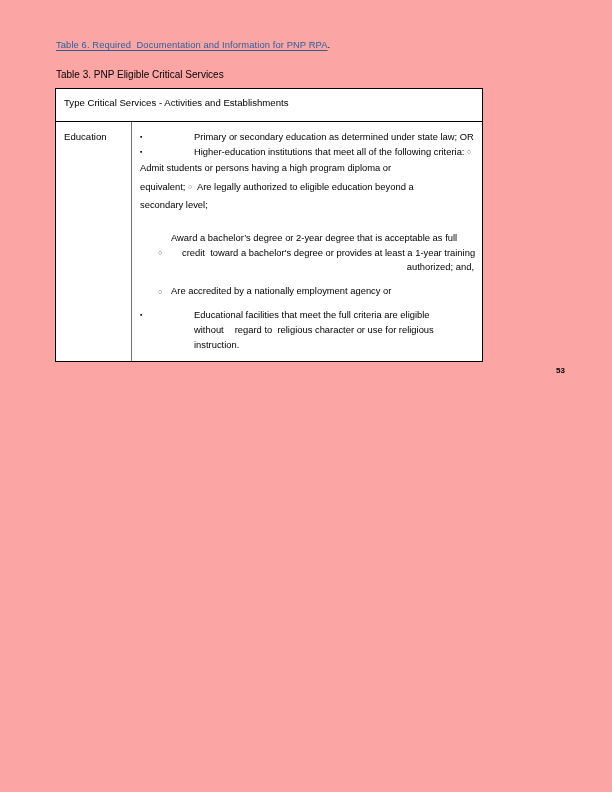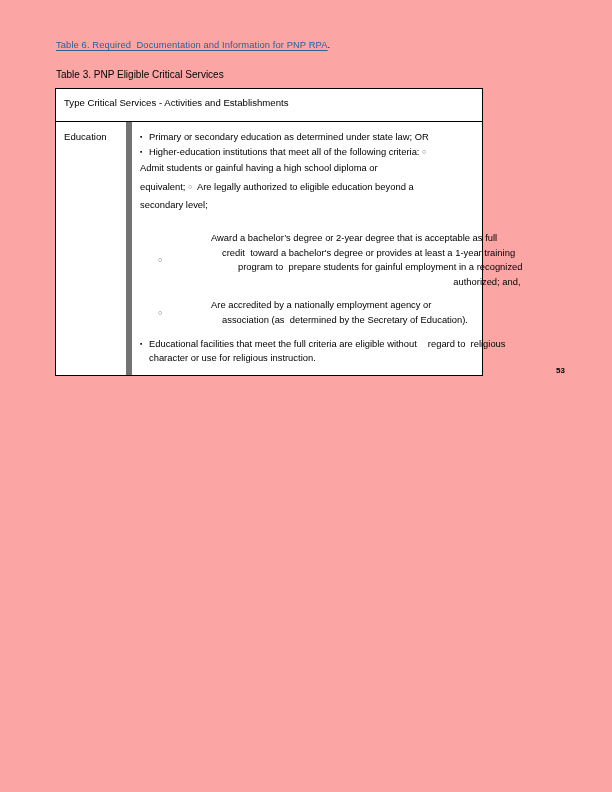--- a/index.html
+++ b/index.html
@@ -81,41 +81,42 @@
   }
 
   .tbl-body {
     display: flex;
     align-items: stretch;
     min-height: 215px;
   }
   .cell-type {
     width: 76px;
     flex: 0 0 76px;
-    border-right: 6px solid #737373;
+    border-right: 1px solid #737373;
     box-sizing: border-box;
     padding: 9px 0 0 8px;
   }
   .cell-type-text {
     font-size: 9.6px;
     line-height: 12px;
     white-space: pre;
   }
   .cell-body {
     flex: 1 1 auto;
     box-sizing: border-box;
     padding: 8px 6px 9px 8px;
   }
 
   
   .bullet-row {
     display: flex;
     align-items: flex-start;
     font-size: 9.4px;
     line-height: 14.6px;
+    gap: 45px;
   }
   .sq-marker {
     flex: 0 0 auto;
     width: 9px;
     font-size: 6.5px;
     line-height: 14.6px;
     color: #000000;
   }
   .bullet-text {
     flex: 1 1 auto;
@@ -139,21 +140,20 @@
   
   .sub-block {
     margin-top: 5px;
     padding-left: 18px;
   }
   .sub-row {
     display: flex;
     align-items: center;
     font-size: 9.4px;
     line-height: 14.6px;
-    gap: 40px;
   }
   .ring-marker {
     flex: 0 0 auto;
     width: 13px;
     font-size: 7px;
     line-height: 14.6px;
     color: #555555;
     padding-top: 1px;
   }
   .sub-text {
@@ -209,45 +209,43 @@
         <div class="bullet-row">
           <span class="sq-marker">▪</span>
           <span class="bullet-text">Primary or secondary education as determined under state law; OR</span>
         </div>
 
         <div class="bullet-row">
           <span class="sq-marker">▪</span>
           <span class="bullet-text"><span>Higher-education institutions that meet all of the following criteria: </span><span class="ring">○</span></span>
         </div>
 
-        <div class="flow-para"><span>Admit students or gainful having a high school diploma or</span>
+        <div class="flow-para"><span>Admit students or persons having a high program diploma or</span>
 <span>equivalent; </span><span class="ring">○</span><span>  Are legally authorized to eligible education beyond a</span>
 <span>secondary level;</span></div>
 
         <div class="gap-a"></div>
 
         <div class="sub-block">
 
           <div class="sub-row">
             <span class="ring-marker">○</span>
             <span class="sub-text">
               <span class="ln i1">Award a bachelor’s degree or 2-year degree that is acceptable as full</span>
               <span class="ln i2">credit  toward a bachelor's degree or provides at least a 1-year training</span>
-              <span class="ln i3">program to  prepare students for gainful employment in a recognized</span>
               <span class="ln i-right">authorized; and,</span>
             </span>
           </div>
 
           <div class="gap-b"></div>
 
           <div class="sub-row">
             <span class="ring-marker">○</span>
             <span class="sub-text">
               <span class="ln i1">Are accredited by a nationally employment agency or</span>
-              <span class="ln i2">association (as  determined by the Secretary of Education).</span>
             </span>
           </div>
 
         </div>
 
         <div class="gap-b"></div>
 
         <div class="bullet-row">
           <span class="sq-marker">▪</span>
           <span class="bullet-text"><span class="ln i1">Educational facilities that meet the full criteria are eligible without</span><span class="ln i2">regard to  religious character or use for religious instruction.</span></span>

